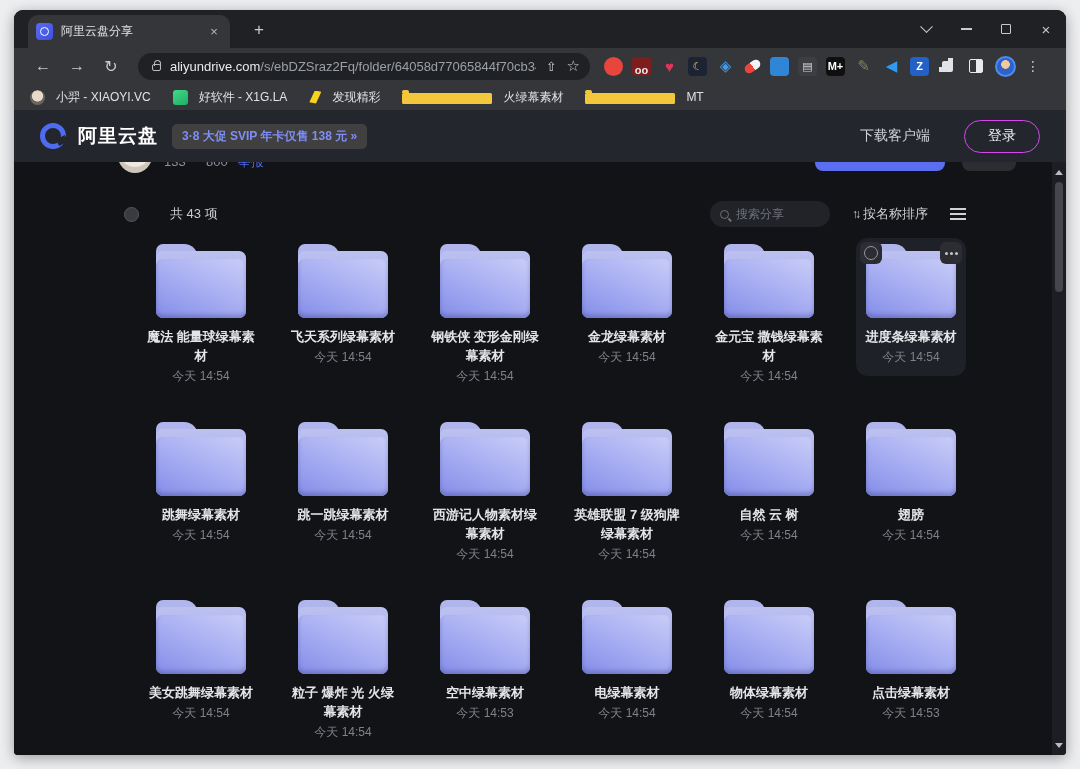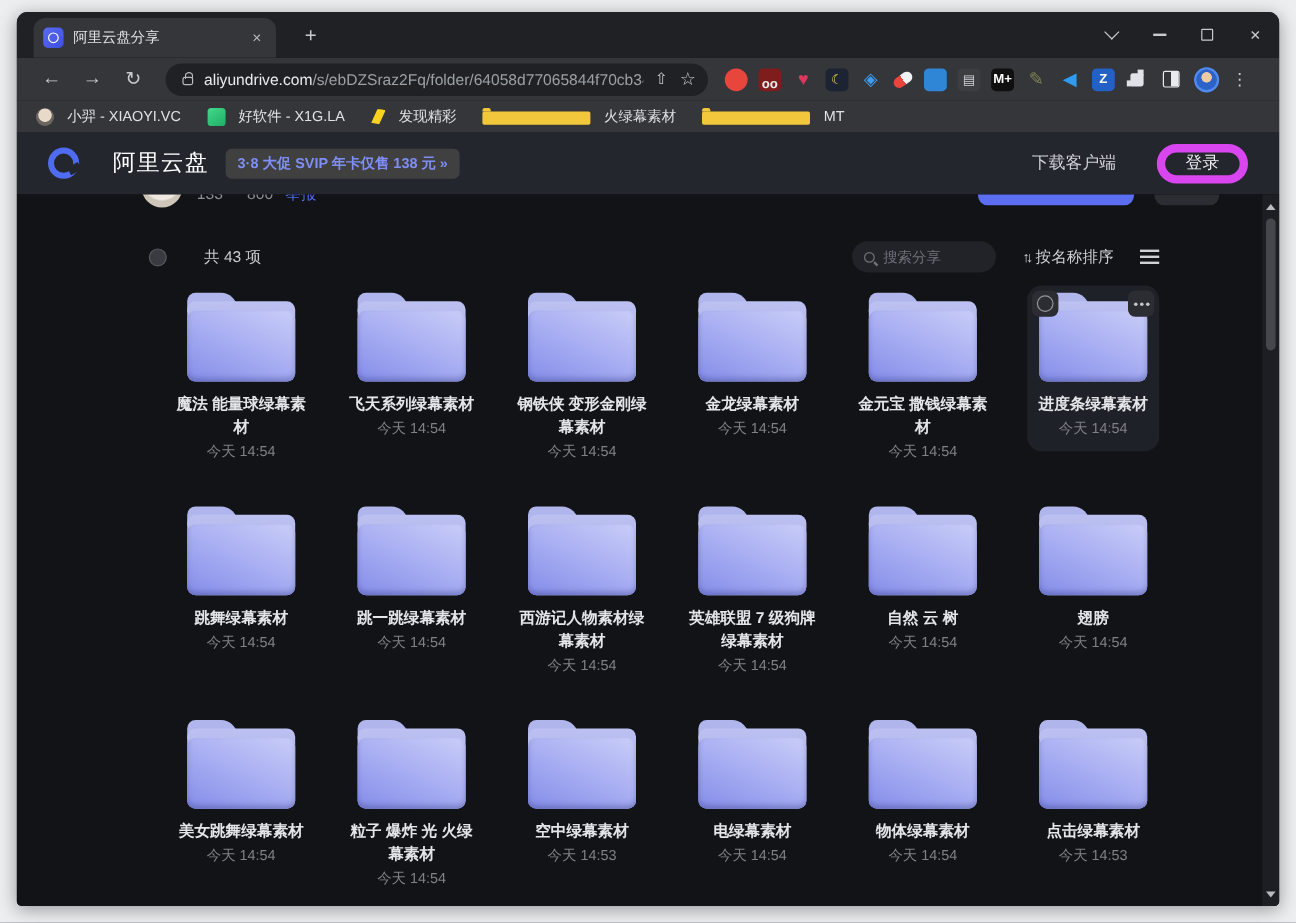--- a/index.html
+++ b/index.html
@@ -80,26 +80,26 @@
   .bmi.spark { background:#f7d21e; clip-path:polygon(45% 0,100% 10%,55% 100%,0 90%); width:12px; height:13px; }
   .bmi.folder { position:relative; height:11px; margin-top:3px; background:#f3c73c; border-radius:1.5px; }
   .bmi.folder::before { content:""; position:absolute; top:-3px; left:0; width:7px; height:3px;
     background:#f3c73c; border-radius:2px 2px 0 0; }
 
   
   .siteheader { height:52px; background:#24262e; display:flex; align-items:center; padding:0 26px; }
   .logo { width:26px; height:26px; border:5px solid #4f6bf0; border-radius:50%; position:relative; }
   .logo::after { content:""; position:absolute; right:-6px; top:9px; width:10px; height:7px;
     background:#24262e; transform:rotate(-28deg); }
-  .brand { color:#fff; font-size:19px; font-weight:normal; margin-left:28px; letter-spacing:1px; }
+  .brand { color:#fff; font-size:19px; font-weight:bold; margin-left:12px; letter-spacing:1px; }
   .promo { margin-left:14px; background:#404040; border-radius:5px; padding:4px 10px;
     color:#7f8ef5; font-size:12px; font-weight:bold; }
   .hdr-right { margin-left:auto; display:flex; align-items:center; gap:34px; }
   .dl-link { color:#cfd1d6; font-size:14px; }
-  .login-btn { width:76px; height:33px; border:7px solid #d946ef; border-radius:17px;
+  .login-btn { width:76px; height:33px; border:1px solid #d946ef; border-radius:17px;
     color:#f0f1f3; font-size:14px; display:flex; align-items:center; justify-content:center; background:transparent;text-align:right; }
 
   
   .content { position:relative; height:593px; background:#121317; }
 
   .cutrow { position:relative; height:14px; overflow:hidden; }
   .cut-avatar { position:absolute; left:104px; top:-23px; width:34px; height:34px; border-radius:50%;
     background:radial-gradient(circle at 50% 35%,#efe9e2 0 55%,#cfc6ba 60%); }
   .cut-text { position:absolute; left:150px; top:-9px; font-size:13px; color:#8d8f95; white-space:nowrap; }
   .cut-text .lnk { color:#4f6bf0; margin-left:10px; }

